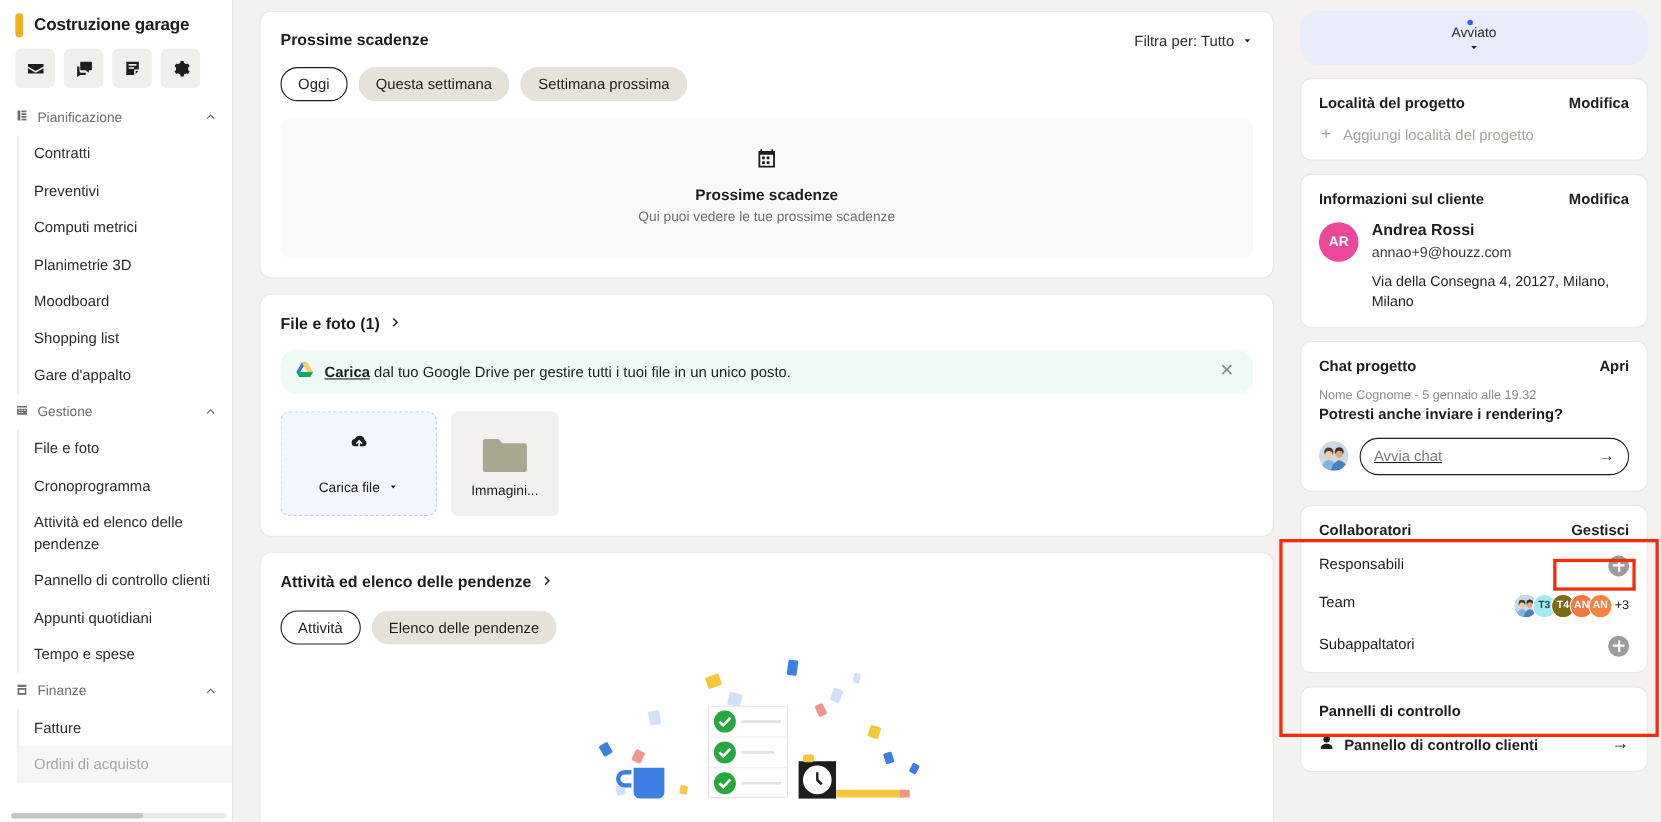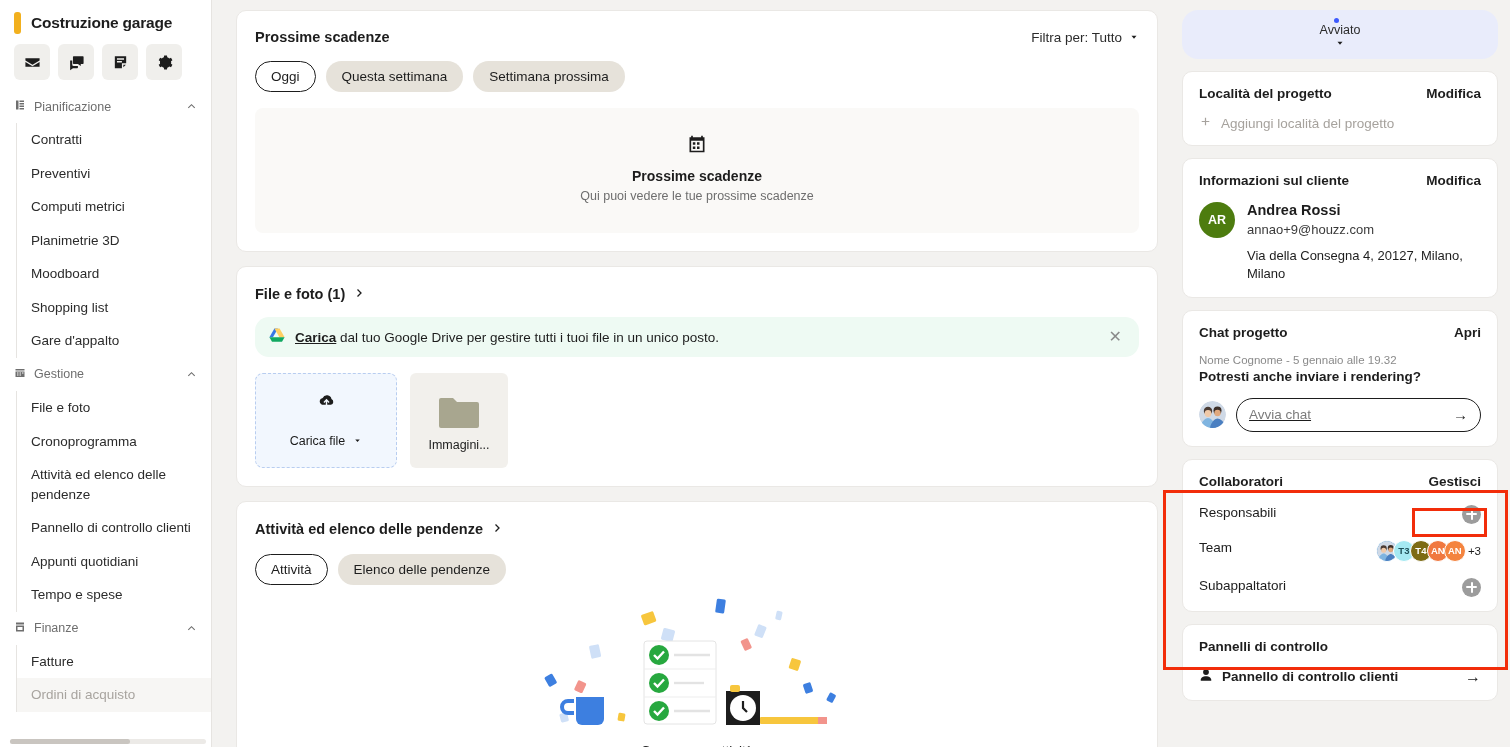--- a/index.html
+++ b/index.html
@@ -114,25 +114,25 @@
     display:flex; align-items:center; font-size:12.5px; color:#2b2b2b; cursor:pointer;
     margin-bottom: 12px;
     flex-direction: column;
   }
   .status-sel .dot { width:5px; height:5px; border-radius:50%; background:#3d5afe; margin-right:8px; }
   .status-sel .sl { flex:1; }
   .rcard { background:#fff; border:1px solid #eae8e5; border-radius:10px; padding: 14px 16px; margin-bottom: 12px; }
   .rc-head { display:flex; align-items:center; justify-content:space-between; }
   .rc-title { font-size: 13.5px; font-weight:700; color:#1d1d1d; }
   .rc-action { font-size: 13.5px; font-weight:600; color:#1d1d1d; cursor:pointer; }
-  .rc-add { display:flex; align-items:center; gap:9px; color:#a6a29d; font-size:13.5px; margin-top: 14px; cursor:pointer; }
+  .rc-add { display:flex; gap:9px; color:#a6a29d; font-size:13.5px; margin-top: 14px; cursor:pointer; }
 
   .client-row { display:flex; gap:12px; margin-top: 14px; }
   .avatar-lg {
-    width: 36px; height:36px; border-radius:50%; background:#4d7c0f; color:#fff;
+    width: 36px; height:36px; border-radius:50%; background:#ec4899; color:#fff;
     display:flex; align-items:center; justify-content:center; font-size:12.5px; font-weight:600;
     flex:0 0 36px;
   }
   .client-name { font-size: 14.5px; font-weight:700; color:#1d1d1d; }
   .client-email { font-size: 13px; color:#3a3a3a; margin-top: 4px; }
   .client-addr { font-size: 13px; color:#1d1d1d; margin-top: 9px; line-height:1.38; }
 
   .chat-meta { font-size: 11.5px; color:#8a8a8a; margin-top: 14px; }
   .chat-msg { font-size: 13.5px; font-weight:600; color:#1d1d1d; margin-top: 3px; }
   .chat-input-row { display:flex; align-items:center; gap:10px; margin-top: 14px; }

